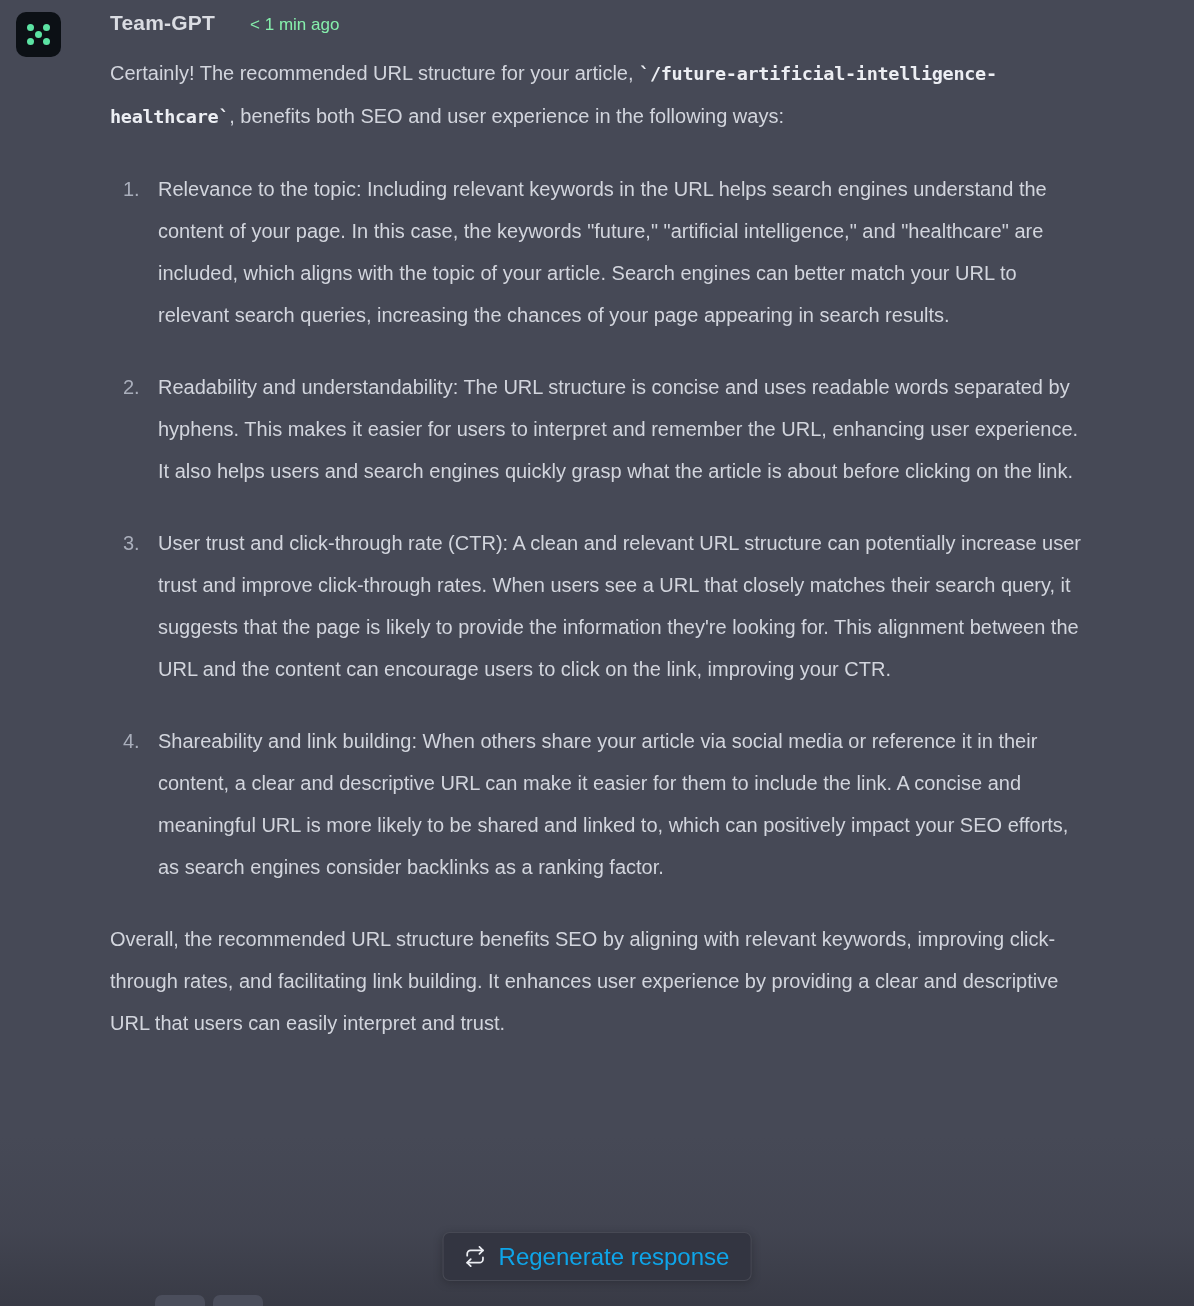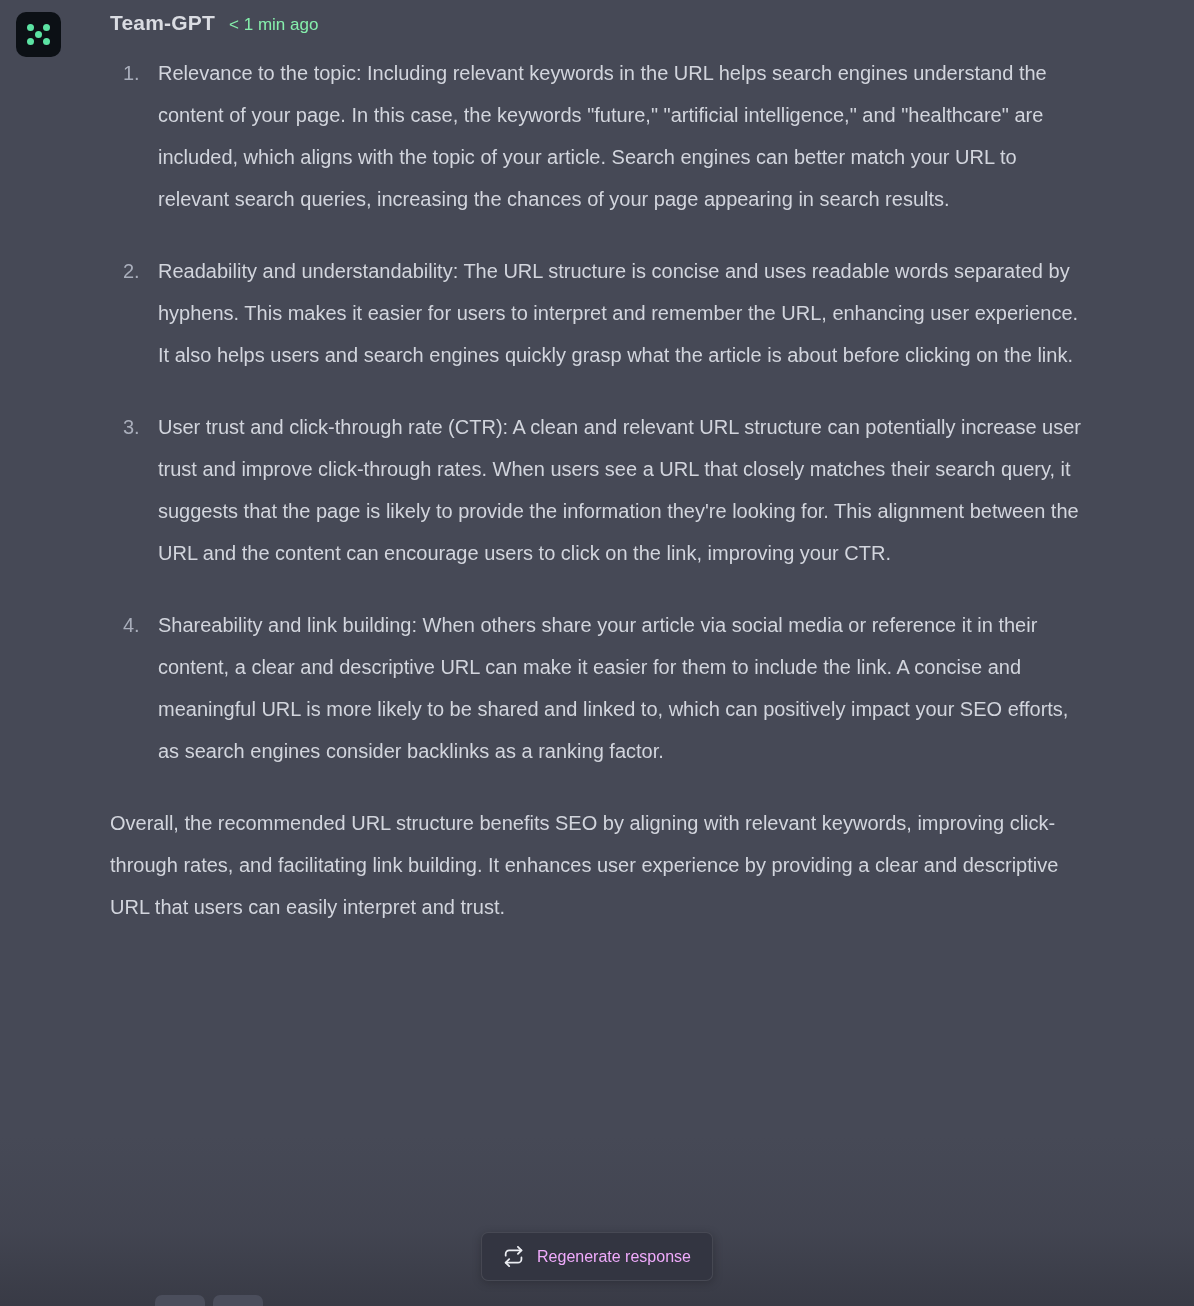--- a/index.html
+++ b/index.html
@@ -36,21 +36,21 @@
   .dot.bl { left: 11px; top: 26px; }
   .dot.br { left: 27px; top: 26px; }
 
   
   .msg-header {
     position: absolute;
     left: 110px;
     top: 11px;
     display: flex;
     align-items: baseline;
-    gap: 14px;
+    gap: 35px;
   }
   .author {
     font-size: 21px;
     font-weight: bold;
     color: #dadce2;
     letter-spacing: 0.2px;
   }
   .timestamp {
     font-size: 17px;
     color: #86efac;
@@ -120,23 +120,23 @@
     transform: translateX(-50%);
     bottom: 25px;
     height: 49px;
     display: flex;
     align-items: center;
     gap: 13px;
     padding: 0 21px;
     background: #333541;
     border: 1px solid rgba(255, 255, 255, 0.1);
     border-radius: 7px;
-    color: #f0abfc;
+    color: #0ea5e9;
     font-family: "Liberation Sans", sans-serif;
-    font-size: 16px;
+    font-size: 24px;
     cursor: pointer;
     box-shadow: 0 2px 10px rgba(0, 0, 0, 0.22);
     white-space: nowrap;
   }
   .regen-btn svg {
     display: block;
     stroke: #eceef3;
   }
 </style>
 </head>
@@ -150,20 +150,21 @@
   <span class="dot br"></span>
 </div>
 
 <div class="msg-header">
   <span class="author">Team-GPT</span>
   <span class="timestamp">&lt; 1 min ago</span>
 </div>
 
 <div class="message">
 
+  <p class="para"><span>Certainly! The recommended URL structure for your article, </span><span class="code">`/future-artificial-intelligence-healthcare`</span><span>, benefits both SEO and user experience in the following ways:</span></p>
 
   <div class="list">
     <div class="list-row">
       <span class="num">1.</span>
       <span class="li-text">Relevance to the topic: Including relevant keywords in the URL helps search engines understand the content of your page. In this case, the keywords "future," "artificial intelligence," and "healthcare" are included, which aligns with the topic of your article. Search engines can better match your URL to relevant search queries, increasing the chances of your page appearing in search results.</span>
     </div>
     <div class="list-row">
       <span class="num">2.</span>
       <span class="li-text">Readability and understandability: The URL structure is concise and uses readable words separated by hyphens. This makes it easier for users to interpret and remember the URL, enhancing user experience. It also helps users and search engines quickly grasp what the article is about before clicking on the link.</span>
     </div>

